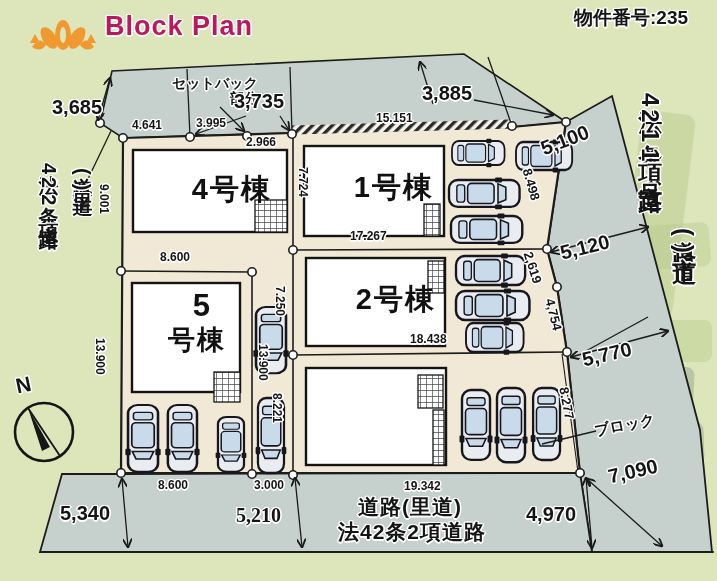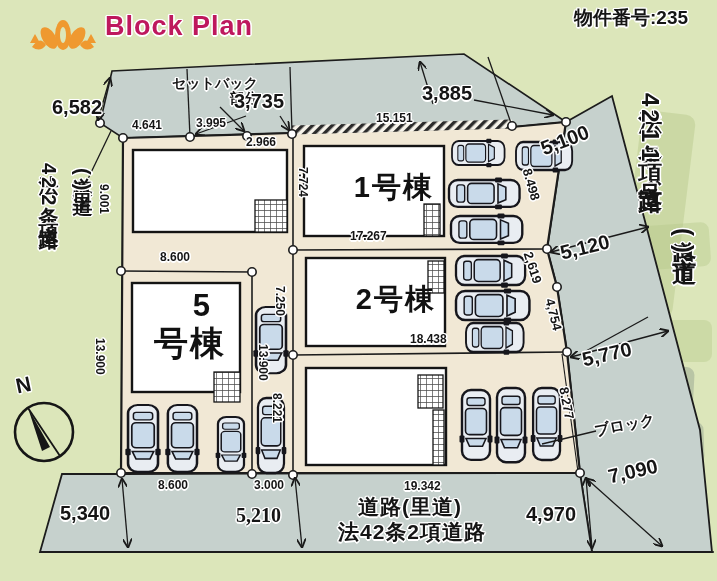--- a/index.html
+++ b/index.html
@@ -179,36 +179,37 @@
     <path d="M64,34 Q56,22 50,32 Q56,40 64,34 Z"></path>
     <polygon points="0,30 5,21 10,30"></polygon>
     <polygon points="56,30 61,21 66,30"></polygon>
     <ellipse cx="33" cy="22" rx="3" ry="8" fill="#dce6ba"></ellipse>
   </g>
 </svg>
 
 <div class="lbl title" style="left:105px;top:12px;">Block Plan</div>
 <div class="lbl prop" style="left:574px;top:8px;">物件番号:235</div>
 
+<div class="lbl bl ctr" style="left:152px;top:174px;width:120px;">4号棟</div>
 <div class="lbl bl ctr" style="left:314px;top:172px;width:120px;">1号棟</div>
 <div class="lbl bl ctr" style="left:316px;top:284px;width:120px;">2号棟</div>
 <div class="lbl bl ctr" style="left:160px;top:290px;width:52px;font-size:31px;">5</div>
-<div class="lbl bl ctr" style="left:146px;top:326px;width:80px;font-size:34px;">号棟</div>
+<div class="lbl bl ctr" style="left:146px;top:326px;width:80px;font-size:27px;">号棟</div>
 
 <div class="lbl vtext" style="left:38px;top:160px;font-size:20px;">法42条2項道路</div>
 <div class="lbl vtext" style="left:72px;top:162px;font-size:20px;">道路(里道)</div>
 <div class="lbl vtext" style="left:638px;top:90px;font-size:24px;">法42条1項1号道路</div>
 <div class="lbl vtext" style="left:672px;top:222px;font-size:24px;">道路(市道)</div>
 <div class="lbl road21" style="left:358px;top:496px;">道路(里道)</div>
 <div class="lbl road21" style="left:338px;top:521px;">法42条2項道路</div>
 <div class="lbl med ctr" style="left:146px;top:76px;width:112px;">セットバック
 部分</div>
 <div class="lbl med15" style="left:594px;top:417px;transform:rotate(-11deg);">ブロック</div>
 
-<div class="lbl big" style="left:52px;top:97px;">6,582</div>
+<div class="lbl big" style="left:52px;top:97px;">3,685</div>
 <div class="lbl big" style="left:234px;top:91px;">3,735</div>
 <div class="lbl big" style="left:422px;top:83px;">3,885</div>
 <div class="lbl big" style="left:540px;top:130px;transform:rotate(-21deg);">5,100</div>
 <div class="lbl big" style="left:560px;top:237px;transform:rotate(-14deg);">5,120</div>
 <div class="lbl big" style="left:582px;top:344px;transform:rotate(-13deg);">5,770</div>
 <div class="lbl big" style="left:608px;top:461px;transform:rotate(-13deg);">7,090</div>
 <div class="lbl big" style="left:526px;top:504px;">4,970</div>
 <div class="lbl big" style="left:236px;top:505px;font-family:Liberation Serif, serif;">5,210</div>
 <div class="lbl big" style="left:60px;top:503px;">5,340</div>
 

